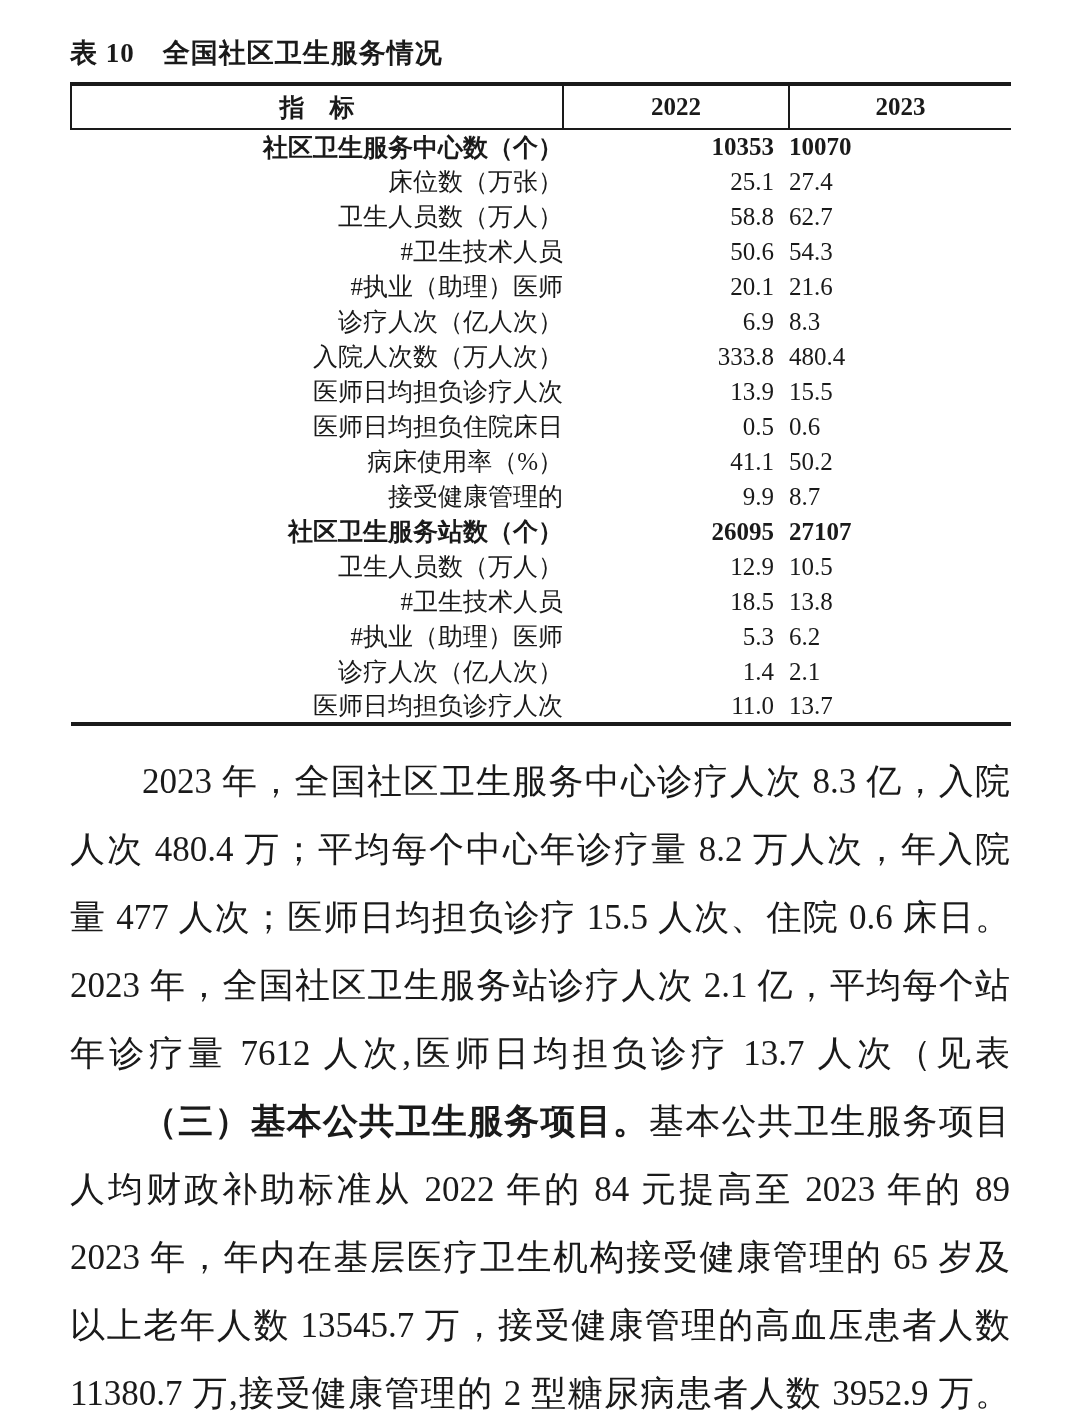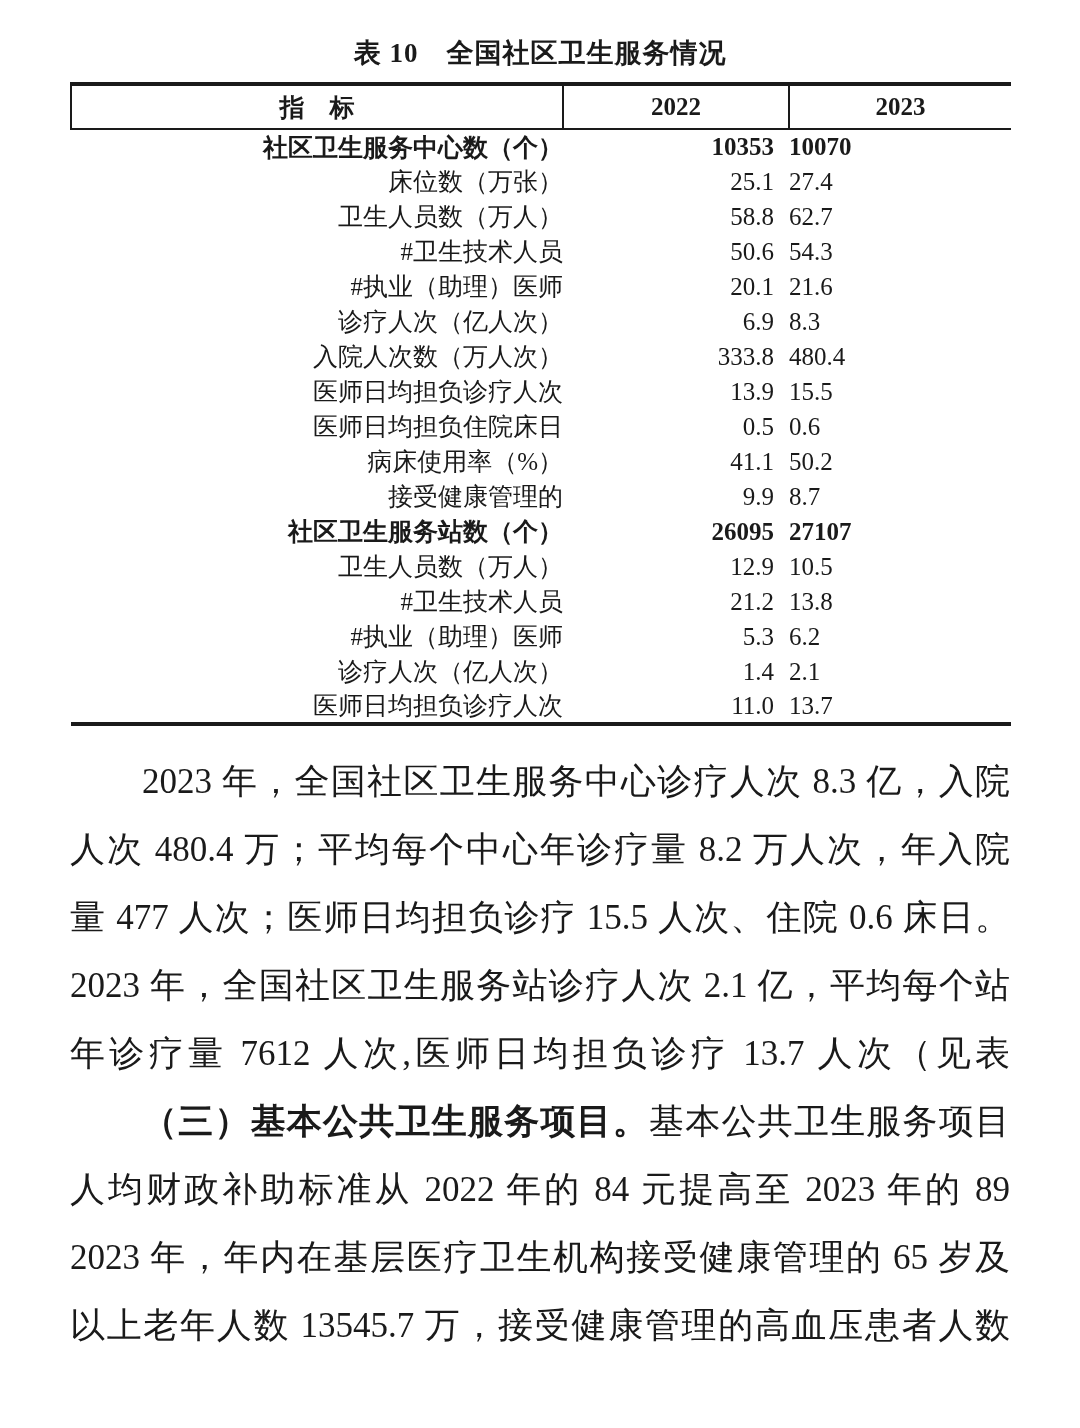--- a/index.html
+++ b/index.html
@@ -10,21 +10,20 @@
     color: #1a1a1a;
     font-family: "Liberation Serif", "DejaVu Serif", serif;
     overflow: hidden;
   }
   .page {
     width: 1080px;
     height: 1428px;
     padding: 36px 70px 0 70px;
   }
   .table-title {
-    text-align: center;
     font-weight: bold;
     font-size: 27px;
     line-height: 34px;
     margin-bottom: 12px;
     letter-spacing: 1px;
   }
   table {
     width: 940px;
     border-collapse: collapse;
     table-layout: fixed;
@@ -163,21 +162,21 @@
   </tr>
 
   <tr>
     <td class="lbl ind0">卫生人员数（万人）</td>
     <td class="v1">12.9</td>
     <td class="v2">10.5</td>
   </tr>
 
   <tr>
     <td class="lbl ind1">#卫生技术人员</td>
-    <td class="v1">21.2</td>
+    <td class="v1">18.5</td>
     <td class="v2">13.8</td>
   </tr>
 
   <tr>
     <td class="lbl ind2">#执业（助理）医师</td>
     <td class="v1">5.3</td>
     <td class="v2">6.2</td>
   </tr>
 
   <tr>
@@ -206,15 +205,16 @@
   <div class="bline"><span>年诊疗量 7612 人次,医师日均担负诊疗 13.7 人次（见表 10）。</span></div>
 
   <div class="bline indent"><span class="bold">（三）基本公共卫生服务项目。</span><span>基本公共卫生服务项目</span></div>
 
   <div class="bline"><span>人均财政补助标准从 2022 年的 84 元提高至 2023 年的 89 元。</span></div>
 
   <div class="bline"><span>2023 年，年内在基层医疗卫生机构接受健康管理的 65 岁及</span></div>
 
   <div class="bline"><span>以上老年人数 13545.7 万，接受健康管理的高血压患者人数</span></div>
 
+  <div class="bline"><span>11380.7 万,接受健康管理的 2 型糖尿病患者人数 3952.9 万。</span></div>
 </div>
 
 </div>
 
 </body></html>

